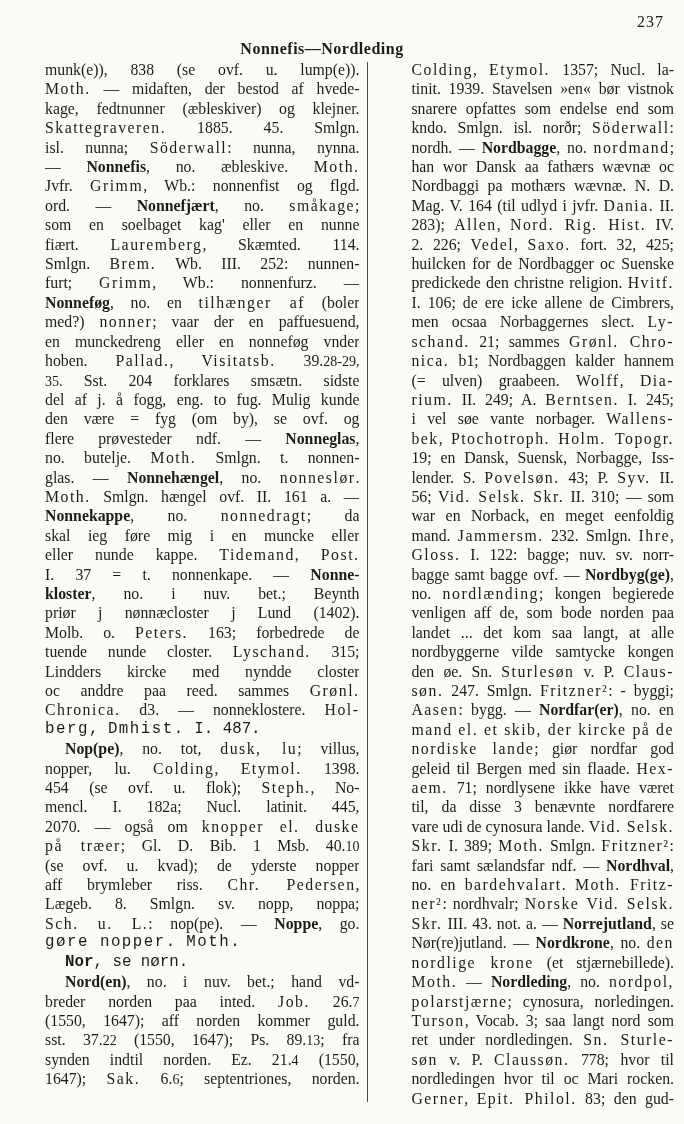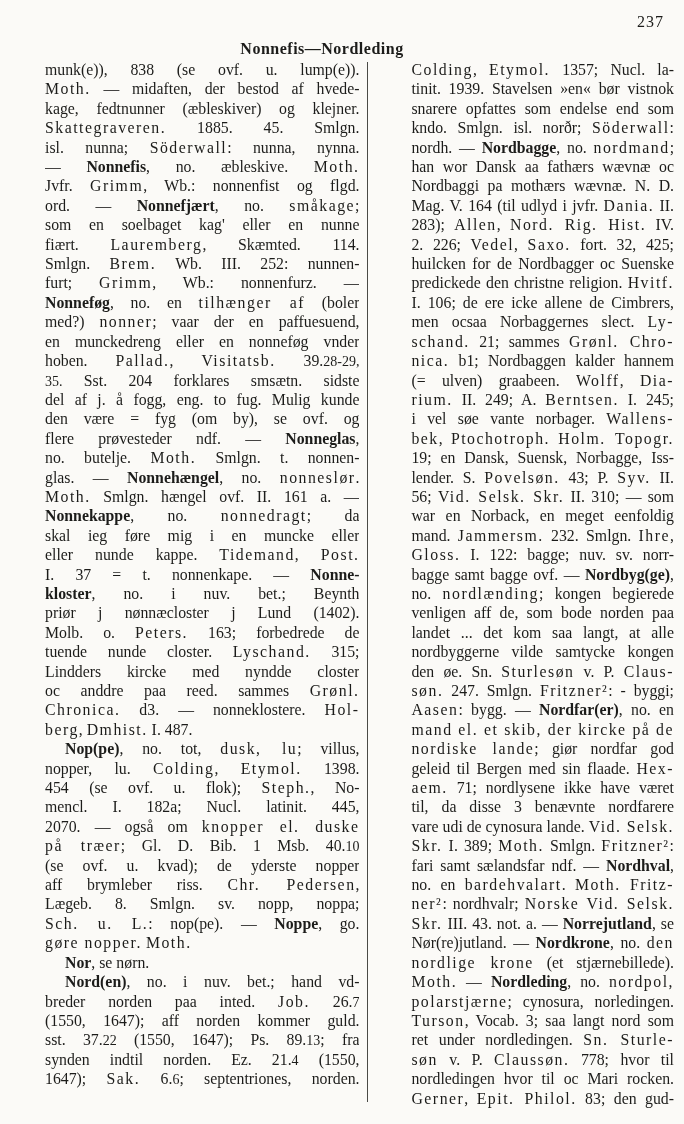--- a/index.html
+++ b/index.html
@@ -26,21 +26,21 @@
   .col{ width:327px;margin-left:35px; }
   .col.right{ flex:1; }
   .line{
     position:relative;
     height:19.42px; line-height:19.42px;
     font-size:15.8px;
     text-align:justify; text-align-last:justify;
     overflow:hidden;
     white-space:nowrap;
   }
-  .line.short{ text-align-last:left; }
+  .line.short{ text-align-last:left;font-family:Liberation Mono, monospace; }
   .line.indent{ padding-left:20px; }
   .bold{ font-weight:bold; }
   .spaced{ letter-spacing:1.5px; }
   .subnum{ font-size:14px; }
 </style>
 </head>
 <body>
 
 <div class="page">
   <div class="header">

